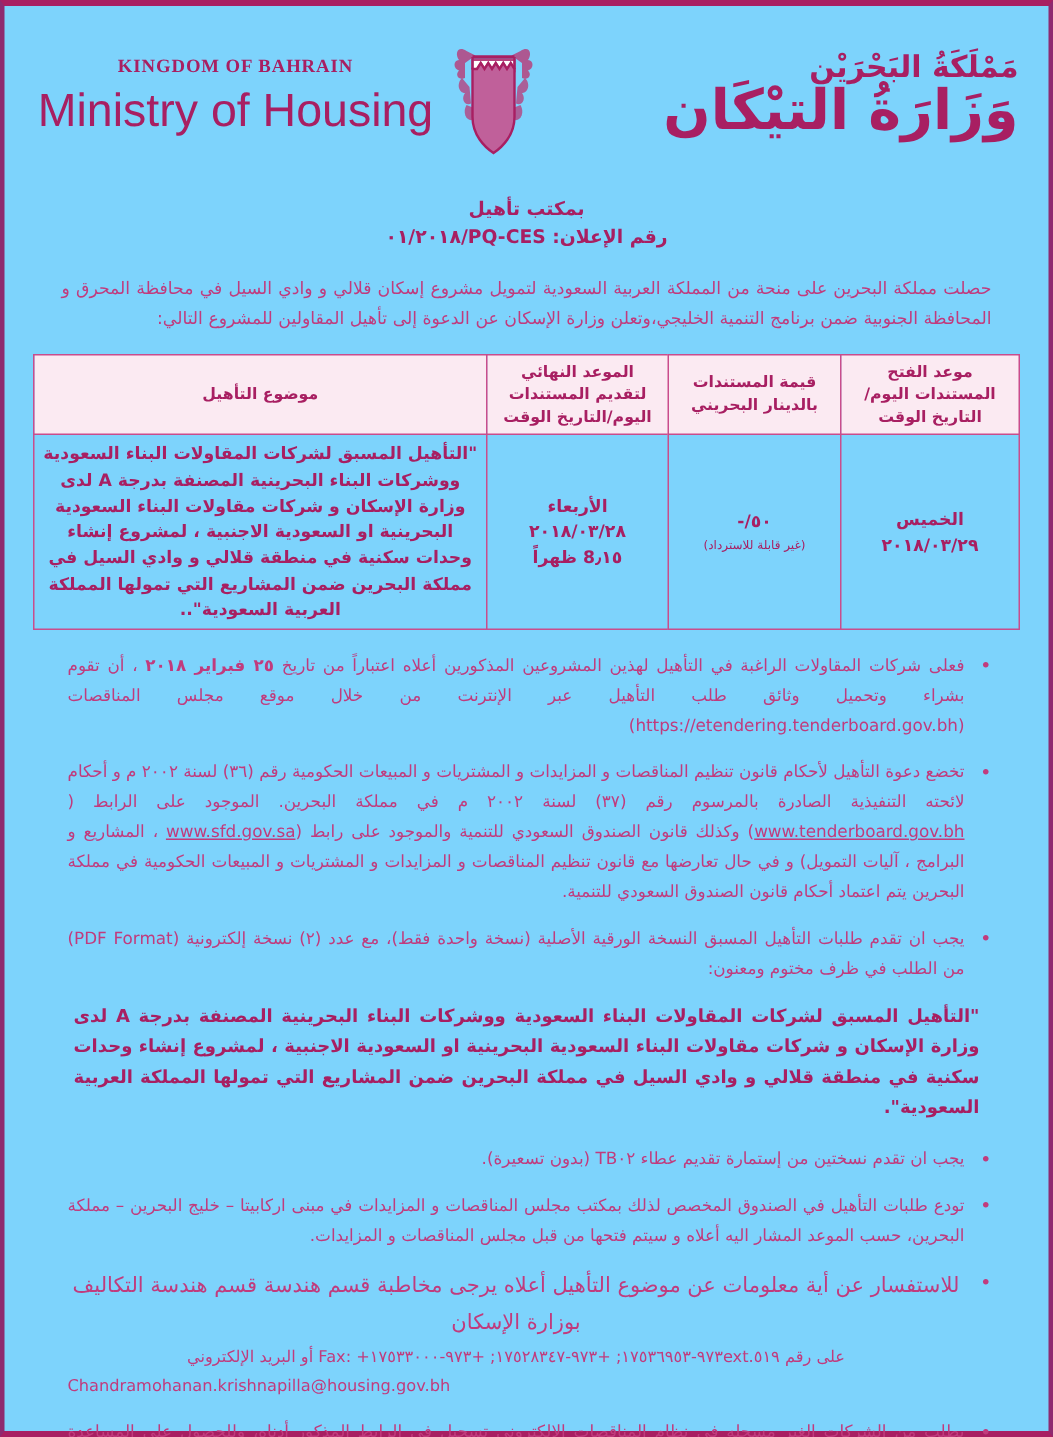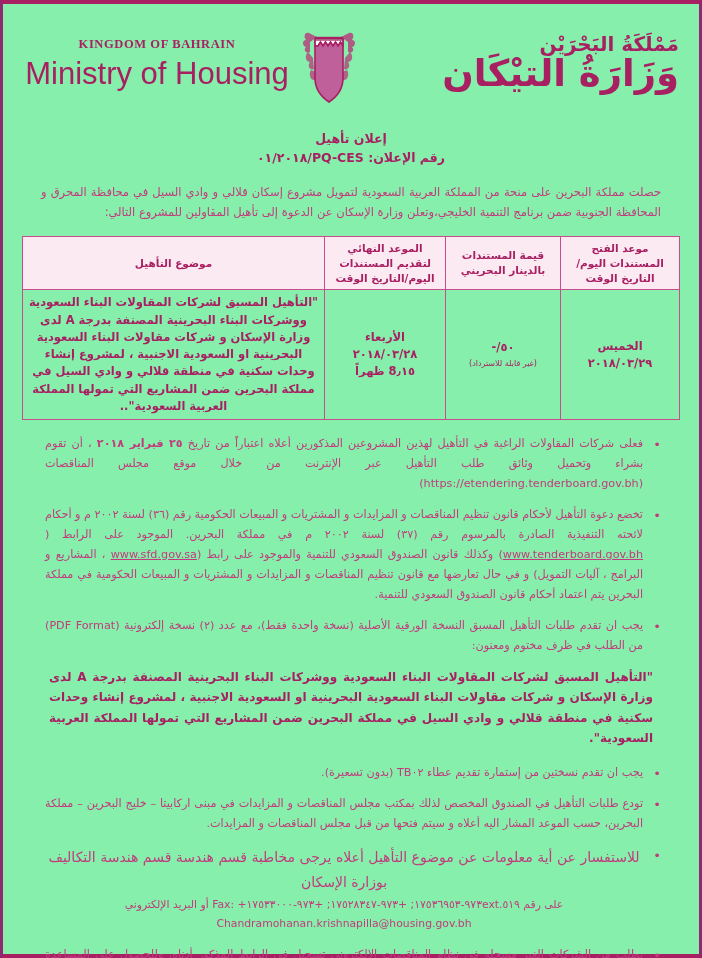--- a/index.html
+++ b/index.html
@@ -17,21 +17,21 @@
 
   #page {
     position: relative;
     width: 702px;
     height: 958px;
     box-sizing: border-box;
     border-top: 4px solid #a81f62;
     border-bottom: 4px solid #a81f62;
     border-left: 3px solid #8e2a70;
     border-right: 3px solid #8e2a70;
-    background: #86efac;
+    background: #7dd3fc;
   }
   #inner {
     box-sizing: border-box;
     padding: 0 16px;
     height: 100%;
   }
 
   
   .header {
     display: flex;
@@ -208,21 +208,20 @@
   }
   .contact-line {
     direction: rtl;
     text-align: center;
     font-size: 10.8px;
     line-height: 1.8;
     color: #c13b7d;
   }
   .email-line {
     direction: ltr;
-    text-align: center;
     font-size: 10.8px;
     line-height: 1.8;
     color: #c13b7d;
   }
   .tail {
     direction: rtl;
     text-align: center;
     font-size: 11.2px;
     line-height: 1.8;
     color: #c13b7d;
@@ -260,21 +259,21 @@
       <path d="M18 18 L18 26 M46 18 L46 26" stroke="#a81f62" stroke-width="1.6" fill="none"></path>
     </svg>
 
     <div class="hdr-ar">
       <div class="ar1">مَمْلَكَةُ البَحْرَيْن</div>
       <div class="ar2">وَزَارَةُ التيْكَان</div>
     </div>
   </div>
 
   <div class="title-block">
-    <div class="t1">إعلان تأهيل</div>
+    <div class="t1">بمكتب تأهيل</div>
     <div class="t2">رقم الإعلان: PQ-CES/٠١/٢٠١٨</div>
   </div>
 
   <div class="intro">حصلت مملكة البحرين على منحة من المملكة العربية السعودية لتمويل مشروع إسكان قلالي و وادي السيل في محافظة المحرق و المحافظة الجنوبية ضمن برنامج التنمية الخليجي،وتعلن وزارة الإسكان عن الدعوة إلى تأهيل المقاولين للمشروع التالي:</div>
 
   <table class="main">
     <thead>
       <tr>
         <th class="col-open">موعد الفتح المستندات اليوم/التاريخ الوقت</th>
         <th class="col-value">قيمة المستندات بالدينار البحريني</th>

